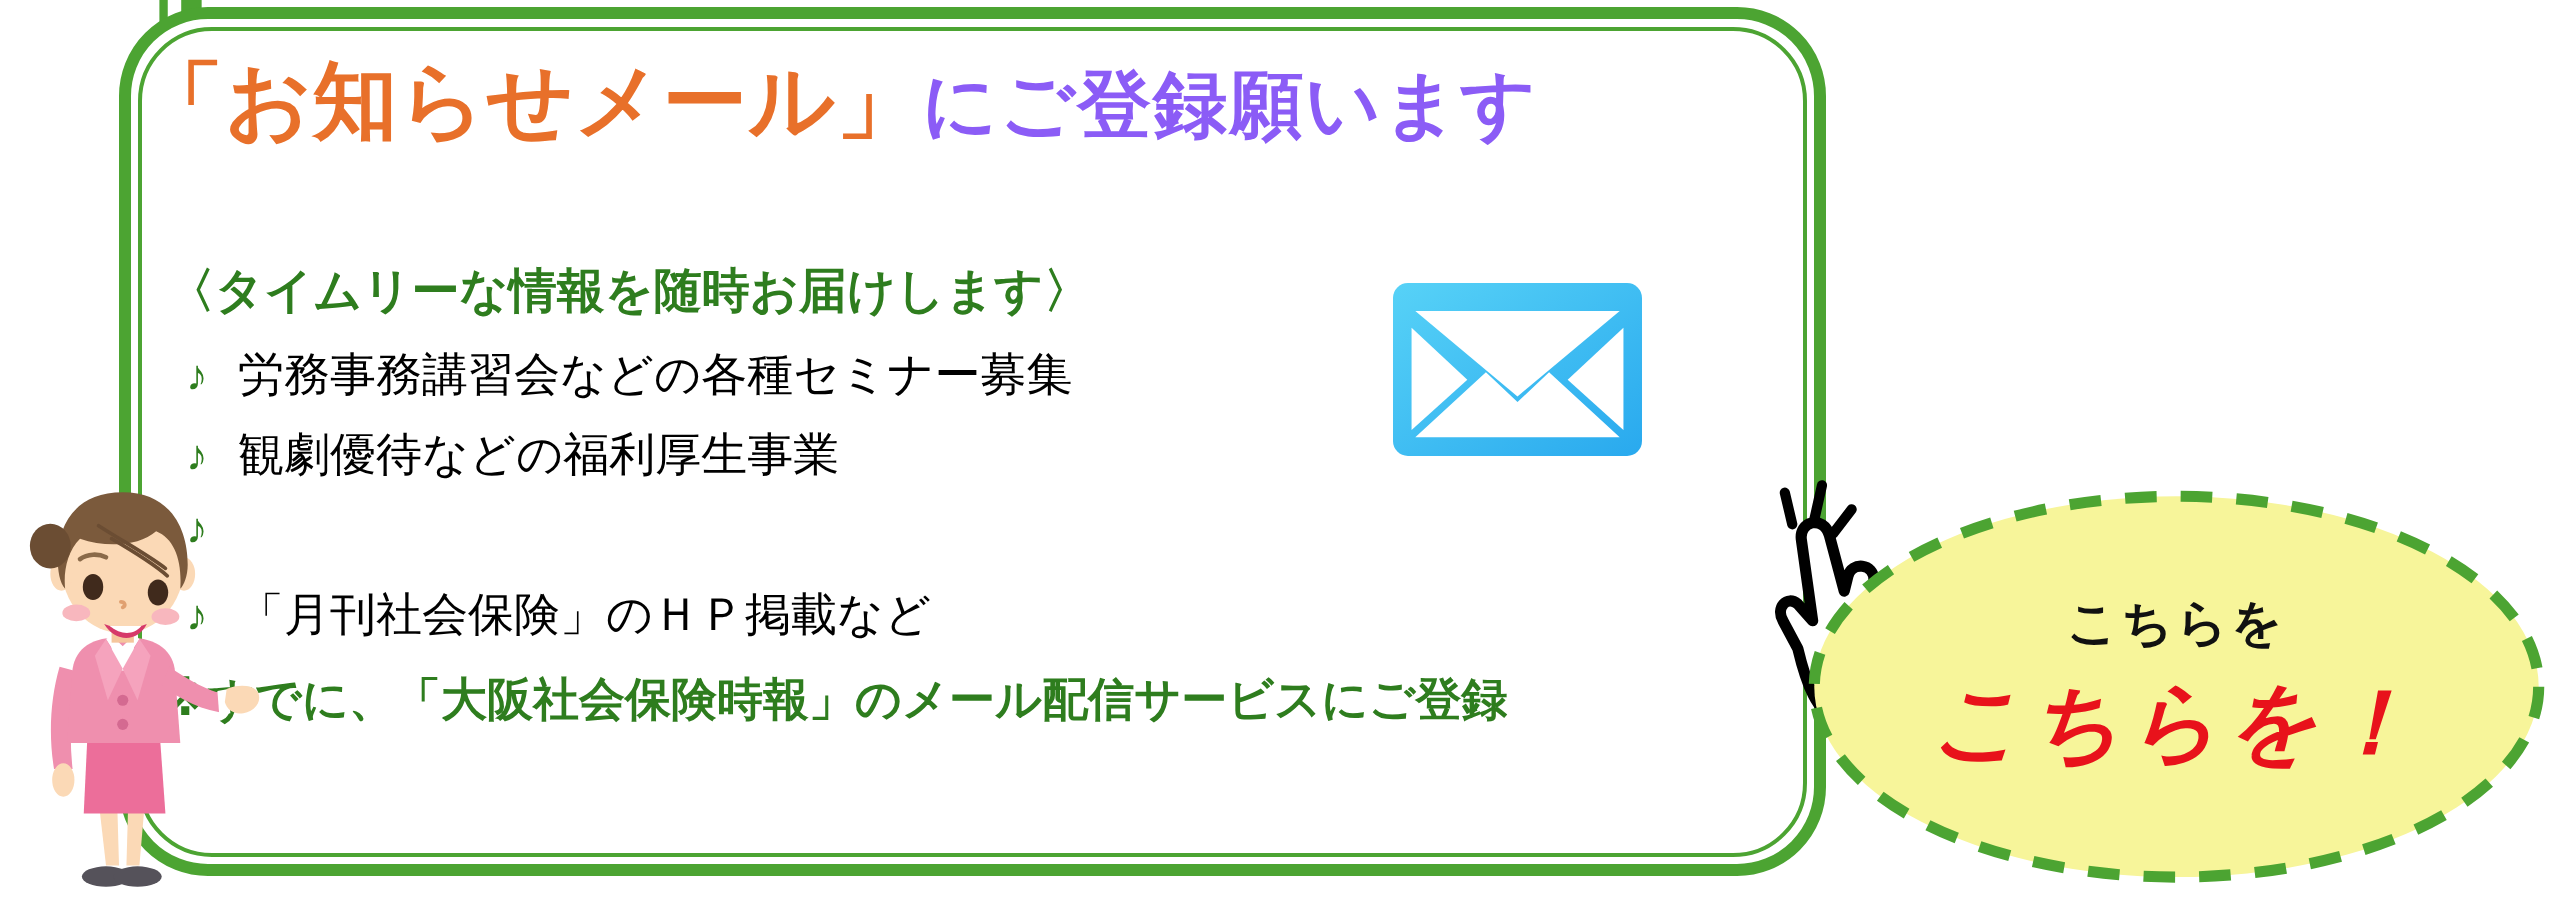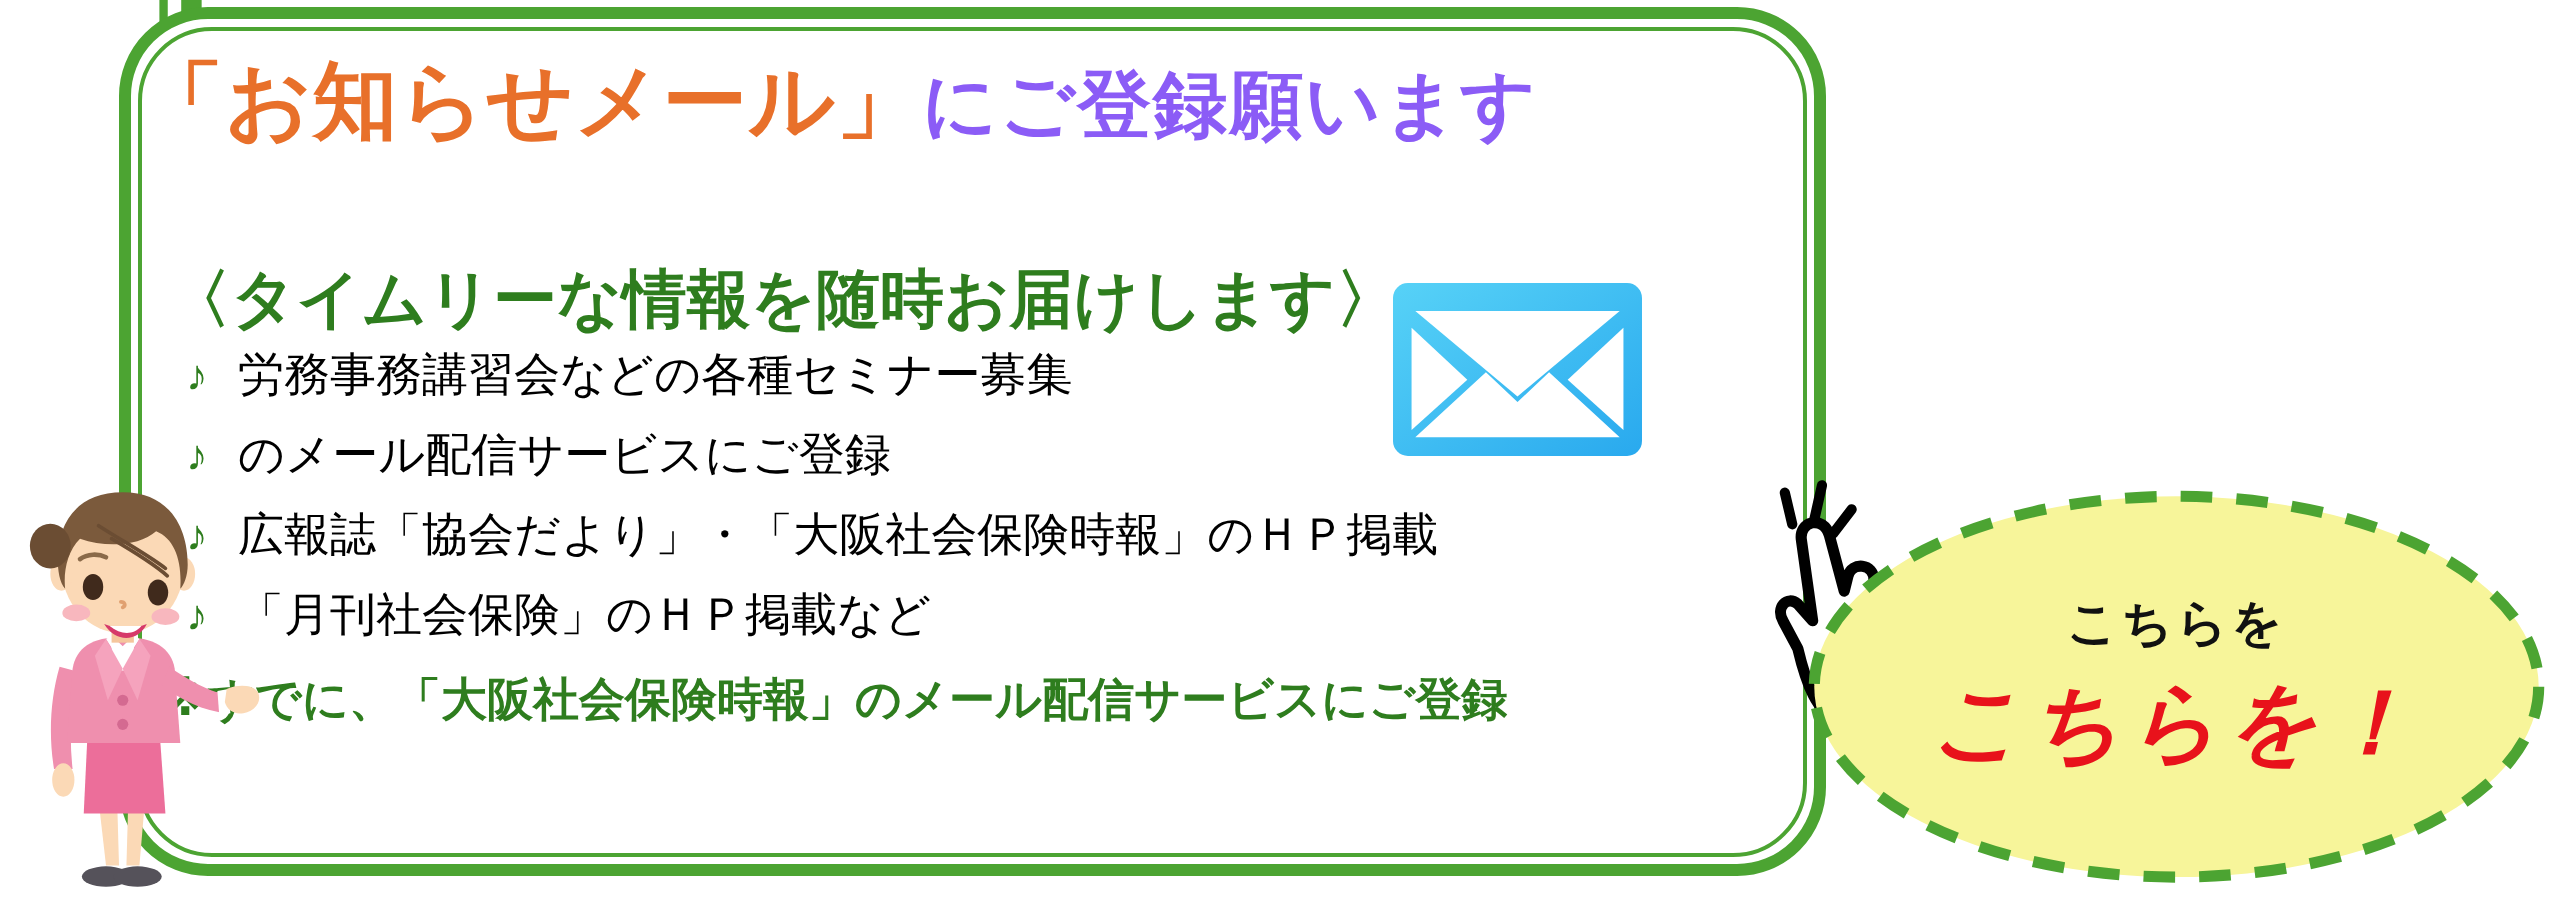--- a/index.html
+++ b/index.html
@@ -69,21 +69,21 @@
     font-weight: bold;
     color: #8b5cf6;
     letter-spacing: 1.9px;
   }
 
   
   .subtitle {
     position: absolute;
     left: 167px;
     top: 267px;
-    font-size: 64px;
+    font-size: 48px;
     font-weight: bold;
     color: #2e7d1e;
     white-space: nowrap;
     line-height: 1;
   }
 
   
   .bullets {
     position: absolute;
     left: 186px;
@@ -206,25 +206,24 @@
 
   <div class="subtitle">〈タイムリーな情報を随時お届けします〉</div>
 
   <div class="bullets">
     <div class="bullet-row">
       <span class="note-mark">♪</span>
       <span class="bullet-text">労務事務講習会などの各種セミナー募集</span>
     </div>
     <div class="bullet-row">
       <span class="note-mark">♪</span>
-      <span class="bullet-text">のメール配信サービスにご登録</span>
+      <span class="bullet-text">観劇優待などの福利厚生事業</span>
     </div>
     <div class="bullet-row">
       <span class="note-mark">♪</span>
-      <span class="bullet-text">広報誌「協会だより」・「大阪社会保険時報」のＨＰ掲載</span>
     </div>
     <div class="bullet-row">
       <span class="note-mark">♪</span>
       <span class="bullet-text">「月刊社会保険」のＨＰ掲載など</span>
     </div>
   </div>
 
   <div class="footnote">
     <div>※すでに、「大阪社会保険時報」のメール配信サービスにご登録</div>
   </div>

